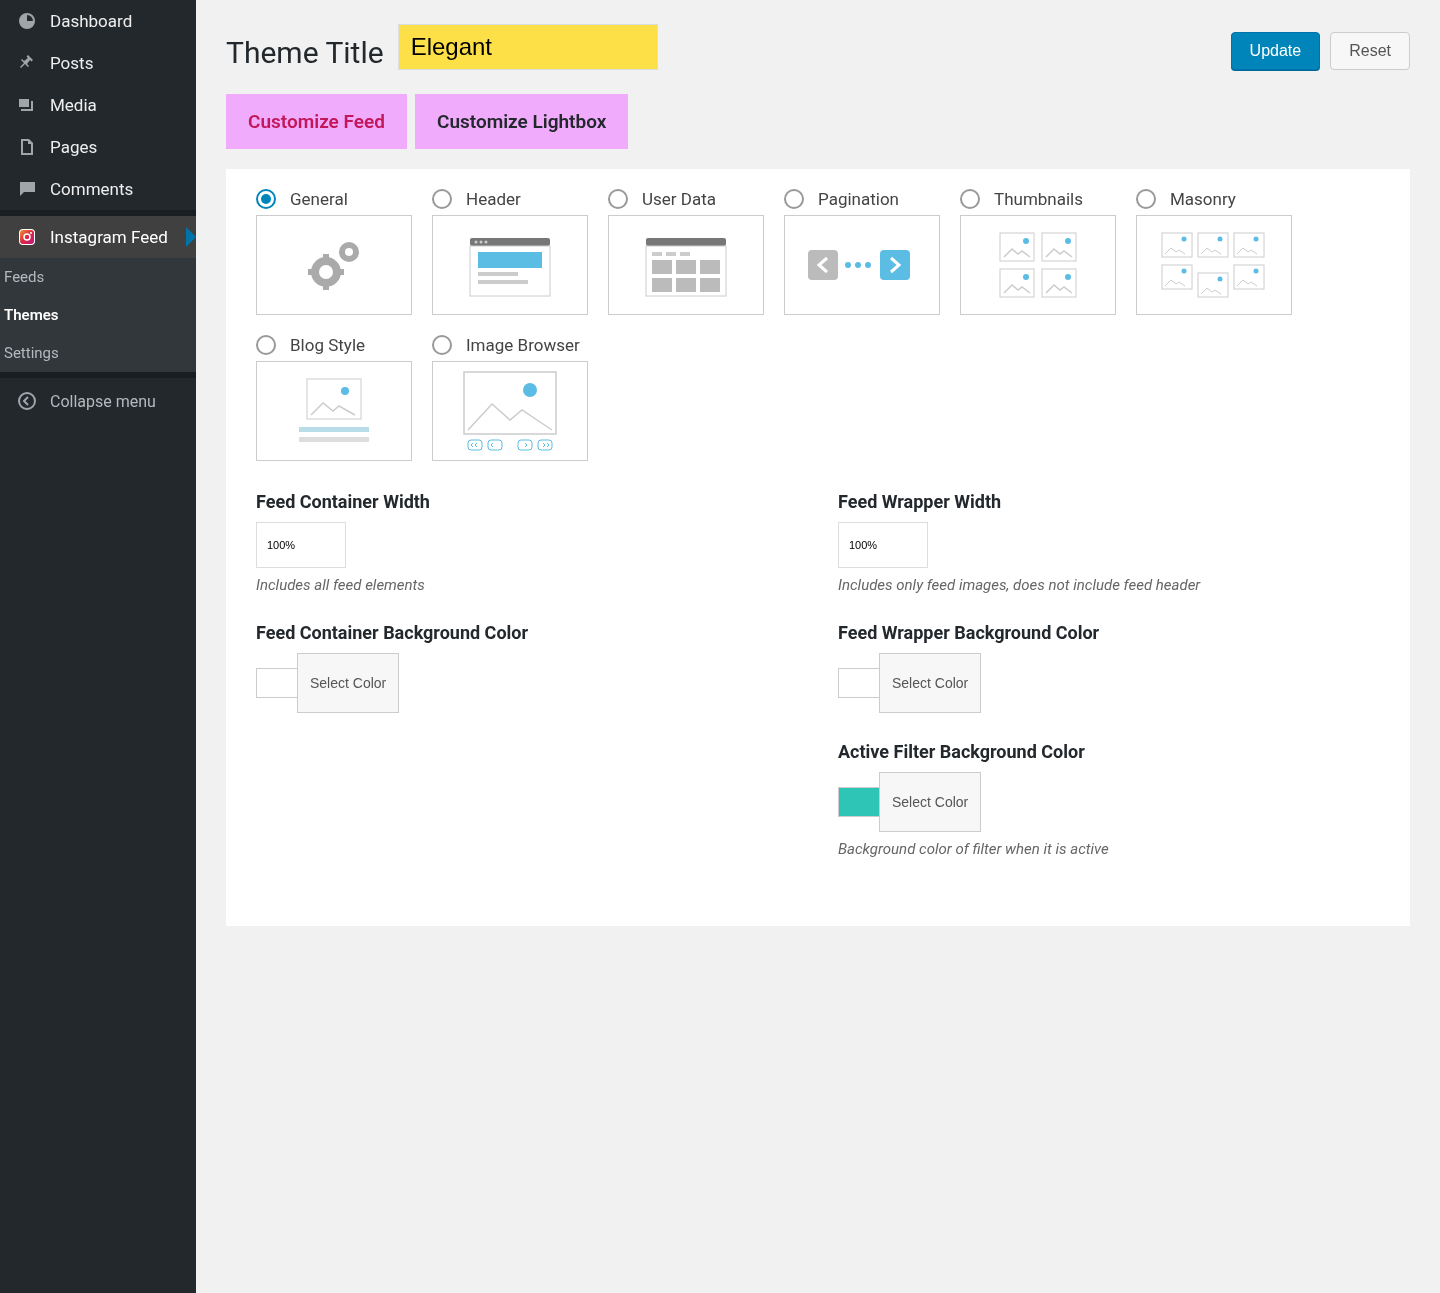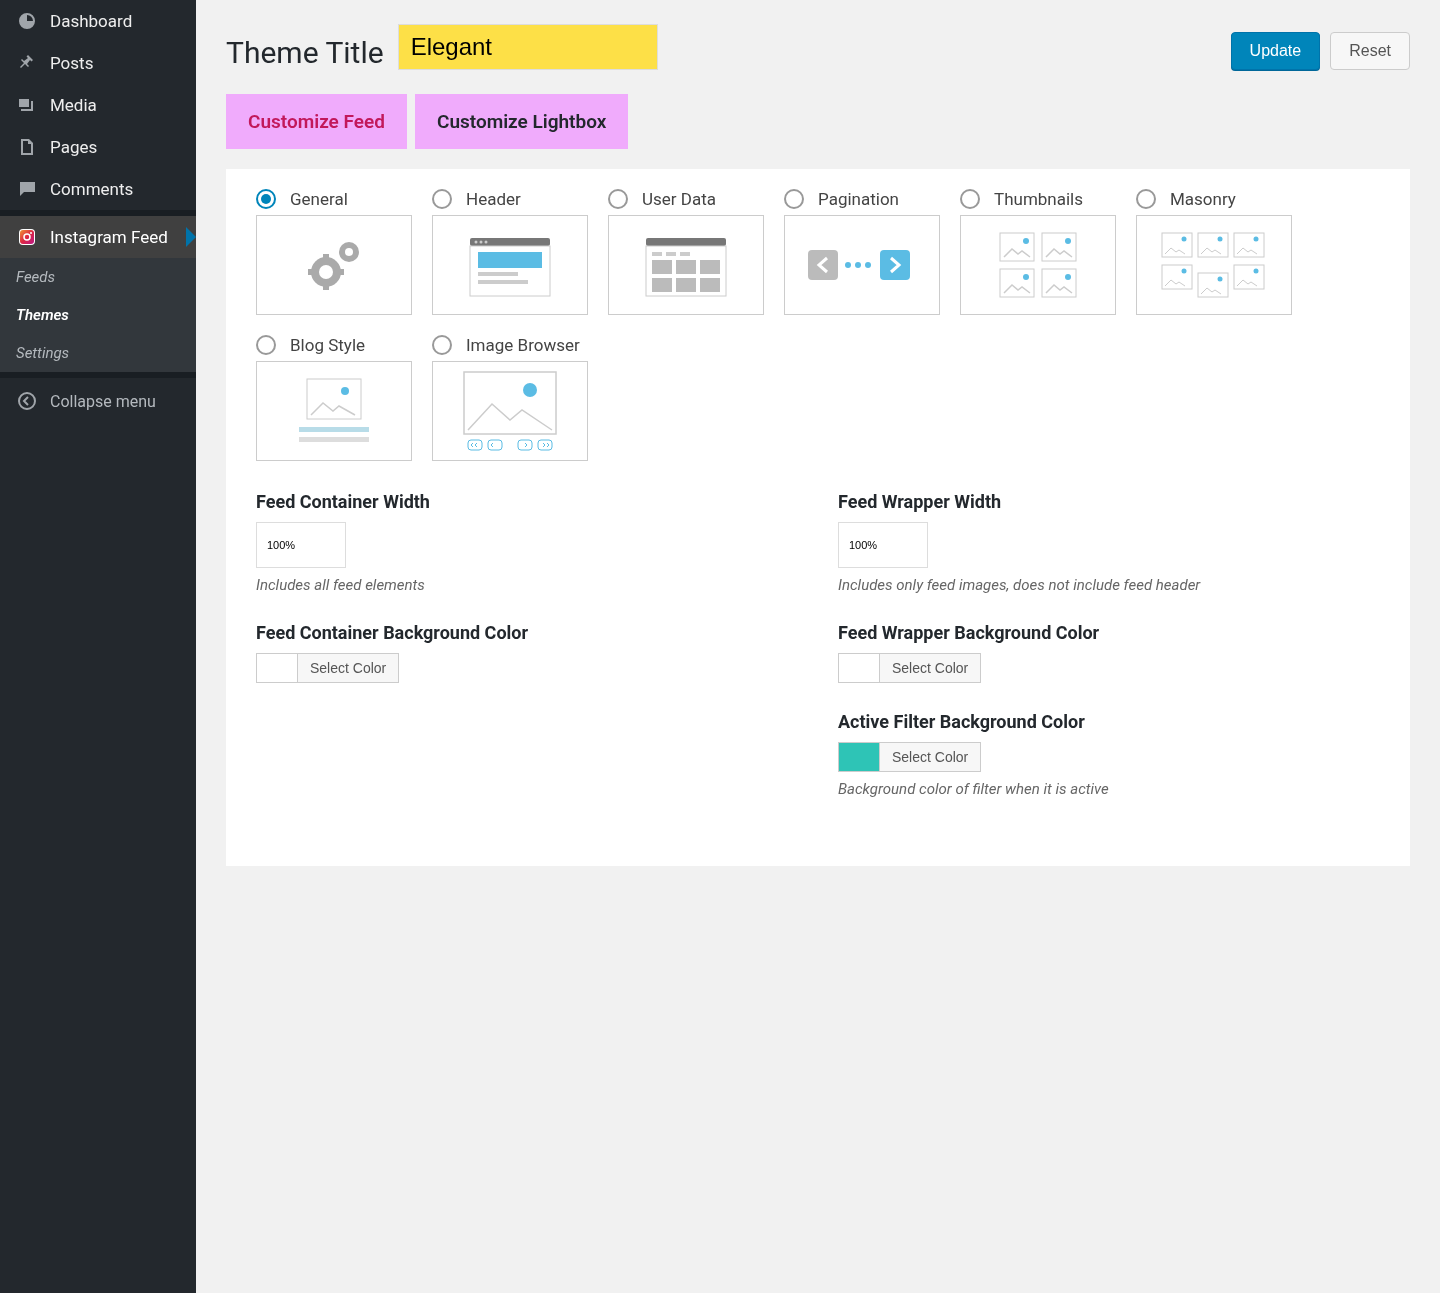--- a/index.html
+++ b/index.html
@@ -5,21 +5,21 @@
 * { box-sizing: border-box; margin: 0; padding: 0; }
 body { font-family: -apple-system, BlinkMacSystemFont, "Segoe UI", Roboto, sans-serif; background: #f1f1f1; color: #23282d; }
 .app { display: flex; min-height: 1293px; }
 .sidebar { width: 196px; background: #23282d; color: #eee; flex-shrink: 0; }
 .sidebar-item { display: flex; align-items: center; padding: 10px 16px; color: #eee; cursor: pointer; }
 .sidebar-item .icon { width: 22px; height: 22px; margin-right: 12px; display: inline-flex; align-items: center; justify-content: center; }
 .sidebar-item .label { font-size: 17px; }
 .sidebar-item.active { background: #404040; color: #fff; position: relative; }
 .sidebar-item.active::after { content: ''; position: absolute; right: -10px; top: 50%; transform: translateY(-50%); border: 10px solid transparent; border-left-color: #0073aa; }
 .subitems { background: #32373c; }
-.subitem { padding: 10px 16px; font-size: 15px; color: #b4b9be; cursor: pointer; font-style: italic; }
+.subitem { padding: 10px 4px; font-size: 15px; color: #b4b9be; cursor: pointer; }
 .subitem.current { color: #fff; font-weight: 600; }
 .sep { height: 6px; background: #191e23; }
 .collapse { display: flex; align-items: center; padding: 12px 16px; color: #b4b9be; cursor: pointer; }
 .collapse .icon { width: 22px; height: 22px; margin-right: 12px; display: inline-flex; align-items: center; justify-content: center; }
 .main { flex: 1; padding: 24px 30px; background: #f1f1f1; }
 .header-row { display: flex; align-items: flex-end; margin-bottom: 24px; }
 .header-label { font-size: 30px; font-weight: 400; color: #23282d; }
 .title-input { margin-left: 14px; padding: 8px 12px; font-size: 24px; border: 1px solid #ddd; background: #fde047; width: 260px; }
 .spacer { flex: 1; }
 .btn { padding: 9px 18px; font-size: 16px; border-radius: 4px; cursor: pointer; }
@@ -40,21 +40,21 @@
 .form-row { display: flex; gap: 40px; margin-top: 30px; }
 .form-col { flex: 1; }
 .form-group { margin-bottom: 28px; }
 .form-label { font-size: 18px; font-weight: 700; color: #23282d; margin-bottom: 10px; display: block; }
 .text-input { padding: 16px 10px; font-size: 11px; border: 1px solid #ddd; width: 90px; }
 .hint { font-style: italic; color: #666; font-size: 15px; margin-top: 8px; }
 .color-row { display: flex; align-items: center; }
 .swatch { width: 42px; height: 30px; border: 1px solid #ccc; }
 .swatch.white { background: #fff; }
 .swatch.teal { background: #2EC4B6; }
-.select-color { padding: 6px 12px; font-size: 14px; border: 1px solid #ccc; background: #f7f7f7; color: #555; cursor: pointer; margin-left: -1px; }
+.select-color { padding: 21px 12px; font-size: 14px; border: 1px solid #ccc; background: #f7f7f7; color: #555; cursor: pointer; margin-left: -1px; }
 svg { display: block; }
 </style>
 </head>
 <body>
 
 <div class="app">
   <nav class="sidebar">
     <div class="sidebar-item">
       <span class="icon">
         <svg width="20" height="20" viewBox="0 0 20 20" fill="#a0a5aa">

